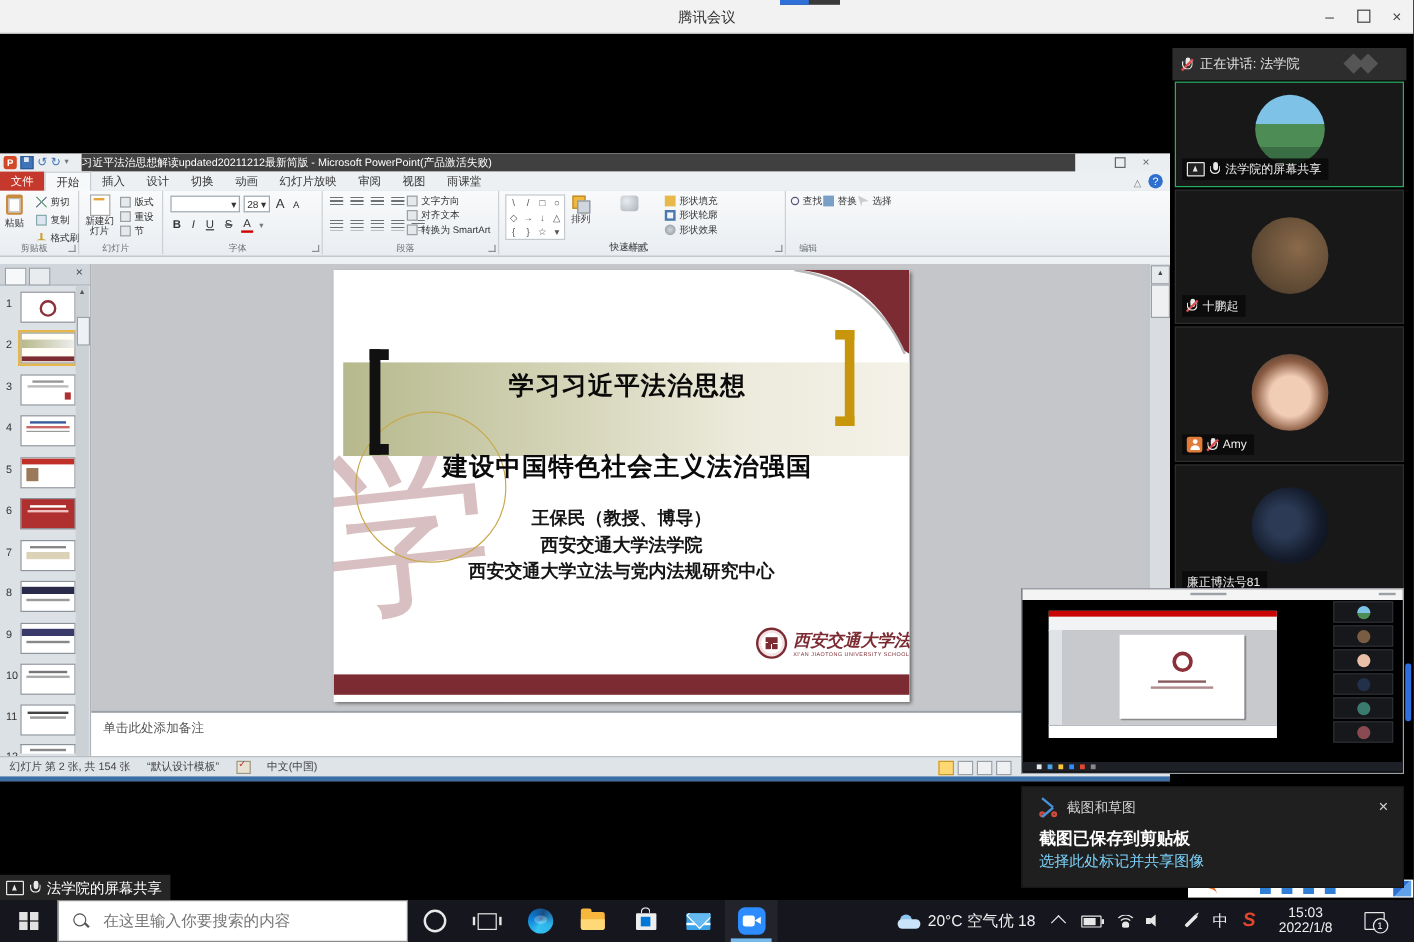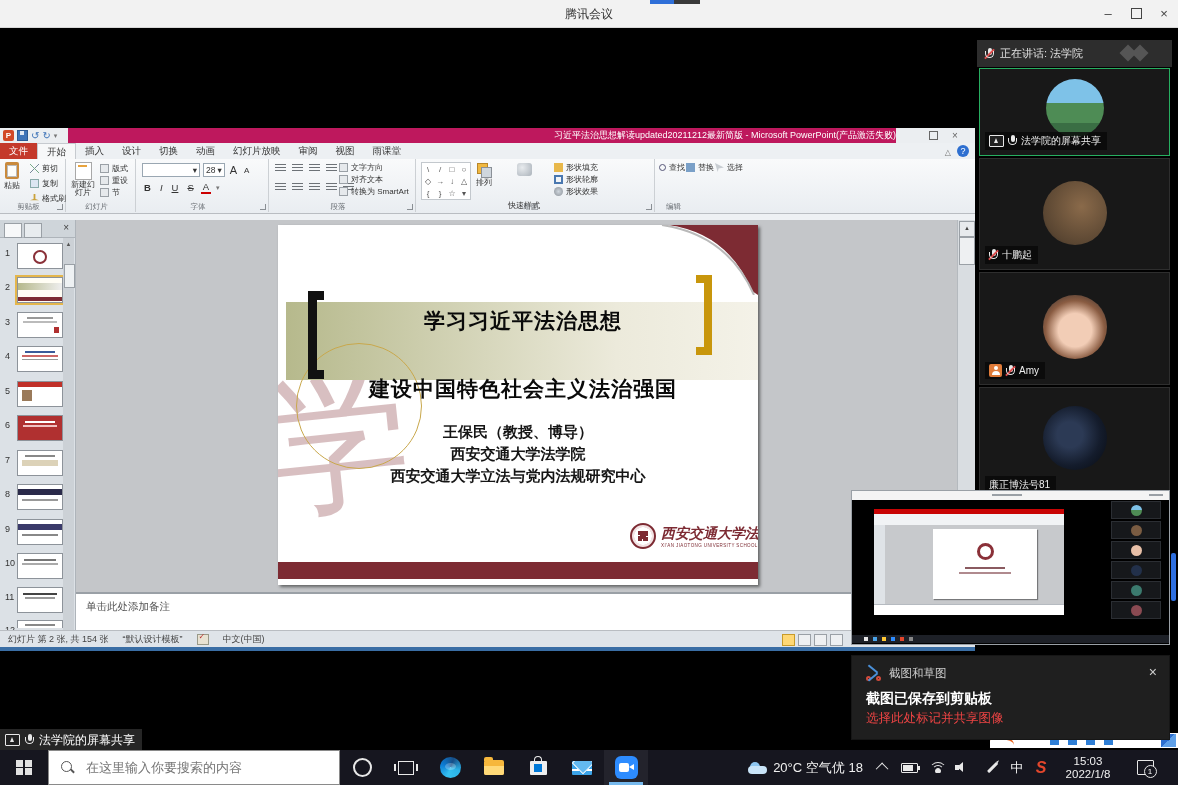--- a/index.html
+++ b/index.html
@@ -12,21 +12,21 @@
   .maxbox{width:9px;height:9px;border:1px solid #444;}
   .toptab{position:absolute;left:650px;top:0;width:50px;height:4px;background:#3a3a3a;}
   .toptab i{position:absolute;left:0;top:0;width:24px;height:4px;background:#2f6fd8;}
   
   .ppt{position:absolute;left:0;top:128px;width:975px;height:523px;background:#eef1f4;}
   .qat{position:absolute;left:0;top:0;width:975px;height:15px;background:#ebeef1;display:flex;align-items:center;gap:3px;padding-left:3px;box-sizing:border-box;}
   .pptlogo{width:11px;height:11px;background:#d24726;color:#fff;font-size:8px;font-weight:bold;display:flex;align-items:center;justify-content:center;border-radius:2px;}
   .saveic{width:9px;height:9px;background:#3f74b8;border:1px solid #2c5a94;position:relative;}
   .saveic::after{content:"";position:absolute;left:2px;top:0;width:4px;height:4px;background:#dfe7f2;}
   .qglyph{font-size:10px;color:#3f74b8;line-height:10px;}
-  .ppt-title{position:absolute;left:68px;top:0;width:828px;height:15px;background:#be185d;color:#fff;font-size:9px;line-height:15px;text-align:right;white-space:nowrap;overflow:hidden;}
+  .ppt-title{position:absolute;left:68px;top:0;width:828px;height:15px;background:#404040;color:#fff;font-size:9px;line-height:15px;text-align:left;white-space:nowrap;overflow:hidden;}
   .pptwb{position:absolute;top:2px;width:20px;height:11px;display:flex;align-items:center;justify-content:center;color:#666;font-size:10px;}
   .restorebox{width:7px;height:7px;border:1px solid #666;}
   .ptabs{position:absolute;left:0;top:15px;width:975px;height:16px;background:#edf0f3;border-bottom:1px solid #c6cacf;display:flex;}
   .ptab{padding:2px 9px 0 9px;font-size:9.5px;color:#333;height:14px;}
   .ptab.file{background:#c4392b;color:#fff;}
   .ptab.active{background:#f7f8f9;border:1px solid #c6cacf;border-bottom:1px solid #f7f8f9;margin-bottom:-1px;}
   .ribhelp{position:absolute;right:6px;top:17px;width:12px;height:12px;border-radius:50%;background:#2e6fd0;color:#fff;font-size:9px;text-align:center;line-height:12px;}
   .ribcollapse{position:absolute;right:24px;top:20px;font-size:8px;color:#777;}
   .ribbon{position:absolute;left:0;top:31px;width:975px;height:54px;background:linear-gradient(#f9fafb,#e9edf1);border-bottom:1px solid #b9bdc2;}
   .rgroup{position:absolute;top:0;height:53px;border-right:1px solid #ccd0d4;box-sizing:border-box;}
@@ -130,21 +130,21 @@
   
   .toast{position:absolute;left:851px;top:655px;width:319px;height:85px;background:#1f1f1f;z-index:6;border:1px solid #161616;box-sizing:border-box;}
   .toast .appline{position:absolute;left:14px;top:10px;display:flex;align-items:center;gap:8px;font-size:11.5px;color:#cfcfcf;}
   .scissors{position:relative;width:15px;height:15px;flex:none;}
   .scissors::before{content:"";position:absolute;left:1px;top:2px;width:12px;height:2px;background:#4a90d9;transform:rotate(40deg);}
   .scissors::after{content:"";position:absolute;left:1px;top:10px;width:12px;height:2px;background:#4a90d9;transform:rotate(-40deg);}
   .scissors i{position:absolute;left:0;bottom:0;width:5px;height:5px;border:2px solid #d14b3c;border-radius:50%;box-sizing:border-box;}
   .scissors em{position:absolute;right:0;bottom:0;width:5px;height:5px;border:2px solid #d14b3c;border-radius:50%;box-sizing:border-box;}
   .toast .tclose{position:absolute;right:12px;top:8px;font-size:14px;color:#cfcfcf;}
   .toast .ttitle{position:absolute;left:14px;top:34px;font-size:14px;font-weight:bold;color:#fff;}
-  .toast .tsub{position:absolute;left:14px;top:54px;font-size:12.5px;color:#ef4444;}
+  .toast .tsub{position:absolute;left:14px;top:54px;font-size:12.5px;color:#7dd3fc;}
   
   .bgstrip{position:absolute;left:990px;top:733px;width:188px;height:15px;background:#fff;z-index:4;overflow:hidden;}
   .bgstrip .swoosh{position:absolute;left:-6px;top:2px;width:30px;height:16px;border-top:4px solid #e8641f;border-radius:50% 50% 0 0;}
   .bgstrip .bsq{position:absolute;top:3px;width:9px;height:9px;background:#2f7fd6;}
   .bgstrip .docic{position:absolute;right:2px;top:1px;width:15px;height:13px;background:linear-gradient(135deg,#2d6fd0 50%,#5fa0e8 50%);}
   
   .sharebadge{position:absolute;left:0;top:729px;width:142px;height:22px;background:#262626;display:flex;align-items:center;gap:5px;padding-left:5px;box-sizing:border-box;z-index:6;}
   .sharebadge span{font-size:12px;color:#fff;white-space:nowrap;}
   
   .taskbar{position:absolute;left:0;top:750px;width:1178px;height:35px;background:#16161f;z-index:10;}

